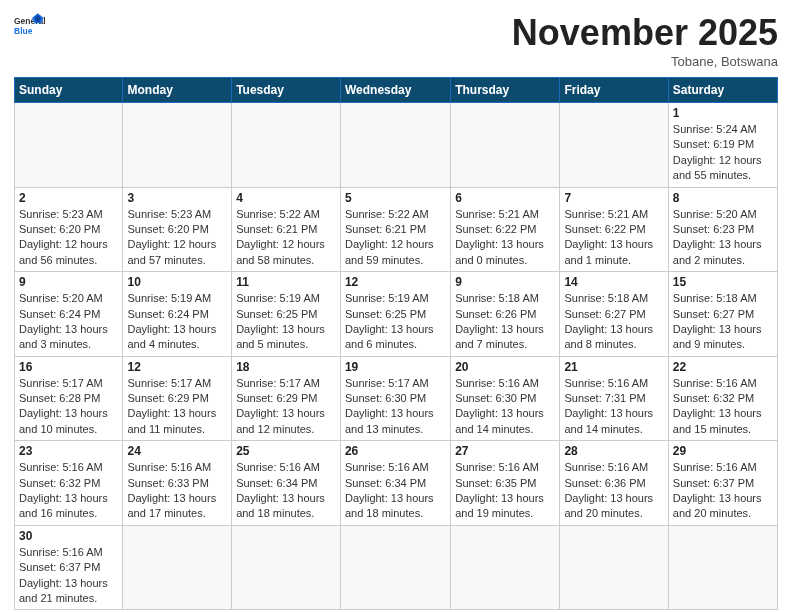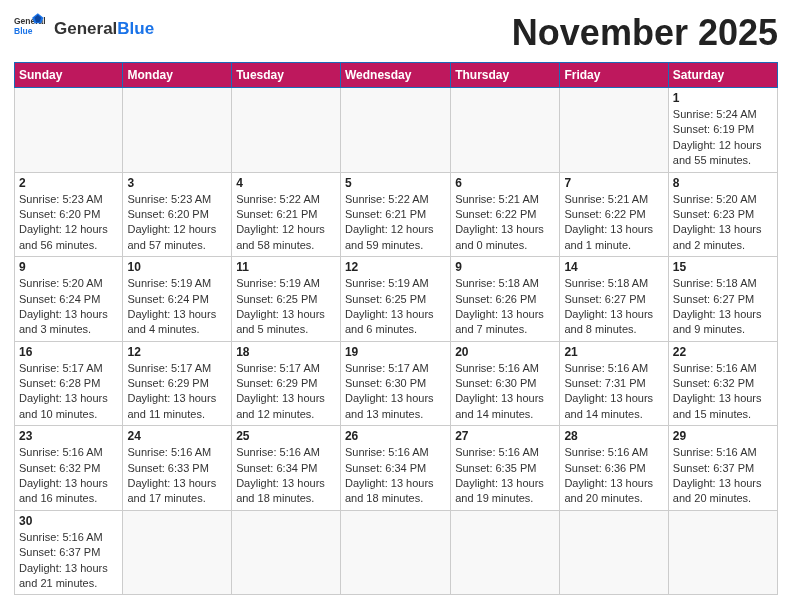--- a/index.html
+++ b/index.html
@@ -38,21 +38,21 @@
     .location {
       font-size: 13px;
       color: #555;
     }
     .calendar {
       width: 100%;
       border-collapse: collapse;
       border: 1px solid #ccc;
     }
     .calendar th {
-      background: #be185d;
+      background: #0c4a6e;
       color: white;
       font-size: 12px;
       font-weight: bold;
       padding: 5px 4px;
       text-align: left;
       border: 1px solid #1a6ab8;
     }
     .calendar td {
       vertical-align: top;
       padding: 3px 4px;
@@ -86,26 +86,24 @@
 
 <div class="page">
   <div class="header">
     <div class="logo">
   <svg width="34" height="34" viewBox="0 0 60 60">
     <text x="0" y="22" font-family="Arial" font-size="15" font-weight="bold" fill="#333">General</text>
     <text x="0" y="38" font-family="Arial" font-size="15" font-weight="bold" fill="#1a73e8">Blue</text>
     <polygon points="42,10 52,2 62,10 58,20 46,20" fill="#1a73e8" transform="translate(-10,0)"></polygon>
     <polygon points="46,10 52,5 58,10 55,18 49,18" fill="#0d47a1" transform="translate(-10,0)"></polygon>
   </svg>
-  <div style="margin-left:2px;">
-    <div style="font-size:17px; font-weight:bold; color:#333;">General<span style="color:#1a73e8;">Blue</span></div>
-  </div>
 </div>
     <div class="title-block">
       <div class="month-title">November 2025</div>
+      <div class="location">Tobane, Botswana</div>
     </div>
   </div>
 
   <table class="calendar">
     <thead>
       <tr>
         <th>Sunday</th>
         <th>Monday</th>
         <th>Tuesday</th>
         <th>Wednesday</th>

